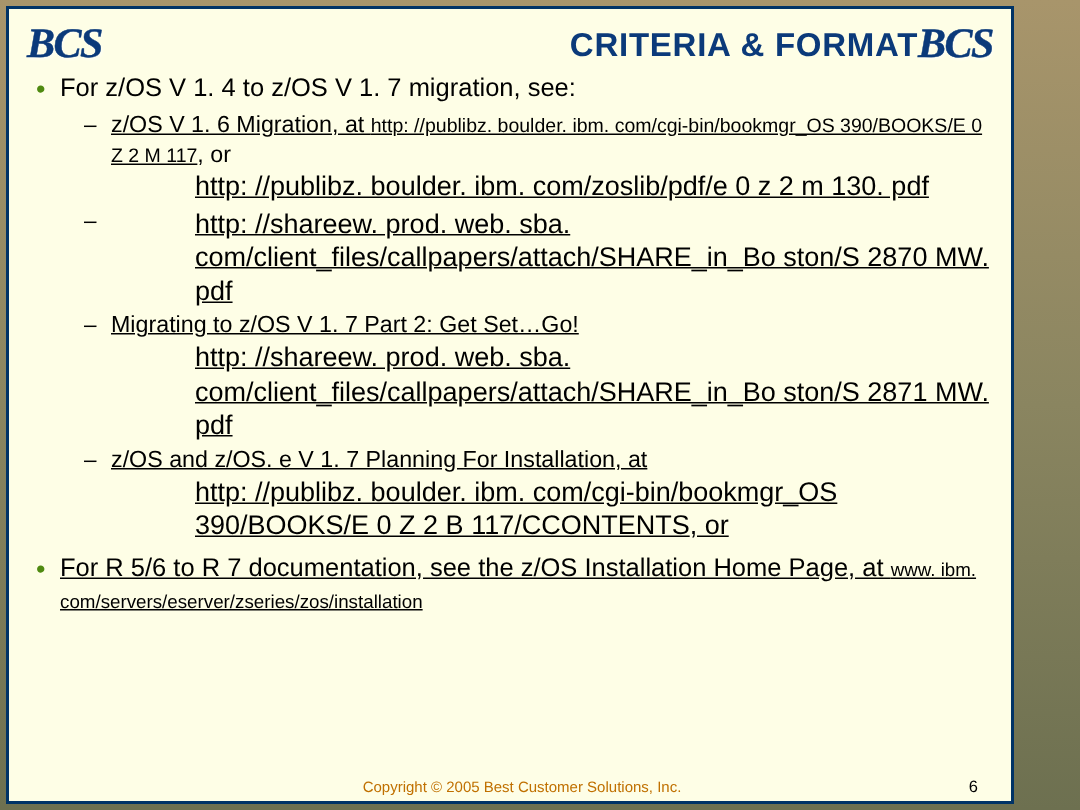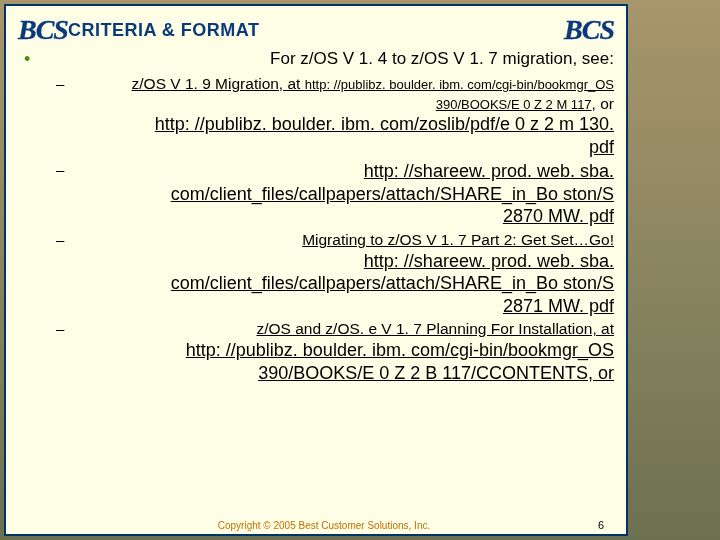--- a/index.html
+++ b/index.html
@@ -5,21 +5,21 @@
   * { margin: 0; padding: 0; box-sizing: border-box; }
   body {
     width: 720px;
     height: 540px;
     background: linear-gradient(to bottom, #a8956b 0%, #8a8560 50%, #6d7050 100%);
     font-family: Verdana, Arial, sans-serif;
     position: relative;
     overflow: hidden;
   }
   .slide {
-    width: 624px;
+    width: 672px;
     height: 532px;
     margin: 4px;
     background: #fefee6;
     border: 2px solid #003366;
     position: relative;
     padding: 8px 12px 24px 12px;
   }
   .header {
     display: flex;
     align-items: center;
@@ -31,31 +31,30 @@
     font-size: 28px;
     font-weight: 900;
     font-style: italic;
     color: #0b3a7a;
     letter-spacing: -1px;
     text-shadow: 1px 1px 2px rgba(255,255,255,0.6);
     -webkit-text-stroke: 0.3px #0b3a7a;
   }
   .title {
     font-family: Verdana, Arial, sans-serif;
-    font-size: 18px;
+    font-size: 22px;
     font-weight: 700;
     color: #0b3a7a;
-    text-align: left;
+    text-align: right;
     flex: 1;
     letter-spacing: 0.5px;
   }
   .content {
     color: #000;
     line-height: 1.28;
-    text-align: right;
   }
   ul { list-style: none; }
   .bullet1 {
     padding-left: 22px;
     position: relative;
     font-size: 17px;
     margin-bottom: 4px;
   }
   .bullet1::before {
     content: "•";
@@ -132,39 +131,42 @@
     <div class="logo">BCS</div>
     <div class="title">CRITERIA &amp; FORMAT</div>
     <div class="logo">BCS</div>
   </div>
 
   <div class="content">
     <ul>
       <li class="bullet1">For z/OS V 1. 4 to z/OS V 1. 7 migration, see:</li>
 
       <li class="bullet2">
-        <span class="u"> z/OS V 1. 9 Migration, at </span><span class="url">http: //publibz. boulder. ibm. com/cgi-bin/bookmgr_OS 390/BOOKS/E 0 Z 2 M 117</span><span>, or </span>
+        <span class="u"> z/OS V 1. 6 Migration, at </span><span class="url">http: //publibz. boulder. ibm. com/cgi-bin/bookmgr_OS 390/BOOKS/E 0 Z 2 M 117</span><span>, or </span>
         <div class="sub-url">http: //publibz. boulder. ibm. com/zoslib/pdf/e 0 z 2 m 130. pdf</div>
       </li>
 
       <li class="bullet2">
         <div class="sub-url">http: //shareew. prod. web. sba. com/client_files/callpapers/attach/SHARE_in_Bo ston/S 2870 MW. pdf</div>
       </li>
 
       <li class="bullet2">
         <span class="u">Migrating to z/OS V 1. 7 Part 2: Get Set…Go!</span>
         <div class="sub-url">http: //shareew. prod. web. sba. com/client_files/callpapers/attach/SHARE_in_Bo ston/S 2871 MW. pdf</div>
       </li>
 
 
       <li class="bullet2">
         <span class="u">z/OS and z/OS. e V 1. 7 Planning For Installation, at</span>
         <div class="sub-url">
           <span>http: //publibz. boulder. ibm. com/cgi-bin/bookmgr_OS 390/BOOKS/E 0 Z 2 B 117/CCONTENTS</span><span style="text-decoration:none">, or </span>
         </div>
       </li>
 
+      <li class="bullet1" style="margin-top:6px">
+        <span class="u">For R 5/6 to R 7 documentation, see the z/OS Installation Home Page, at </span><span class="url-sm">www. ibm. com/servers/eserver/zseries/zos/installation</span>
+      </li>
     </ul>
   </div>
 
   <div class="footer">Copyright © 2005 Best Customer Solutions, Inc.</div>
   <div class="pagenum">6</div>
 </div>
 
 </body></html>

